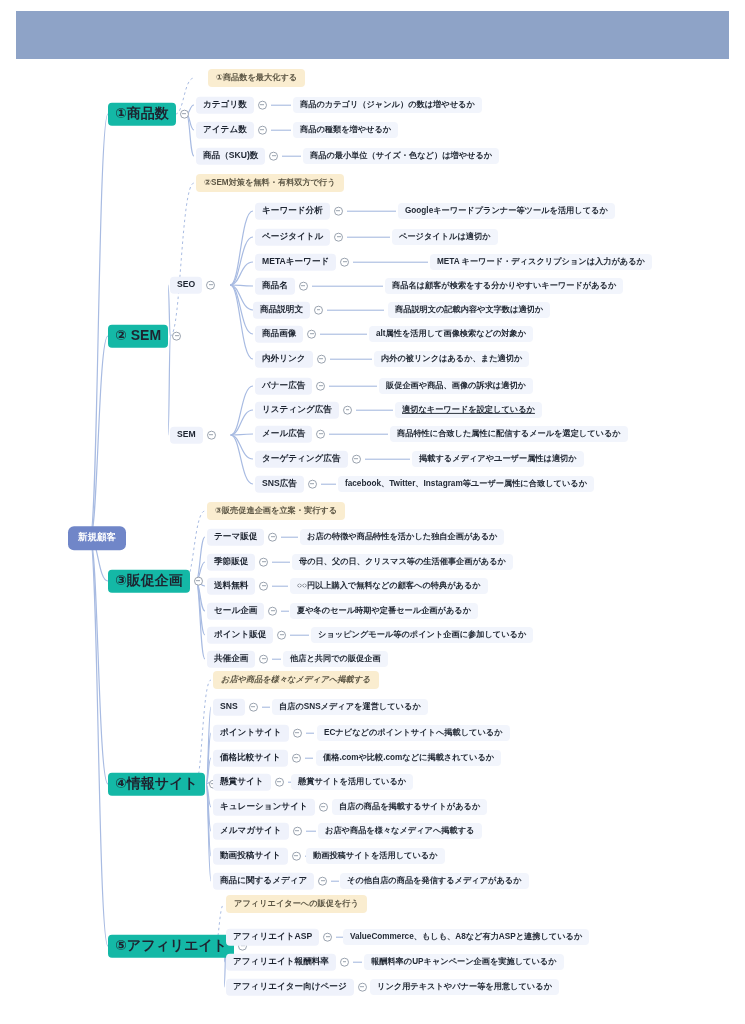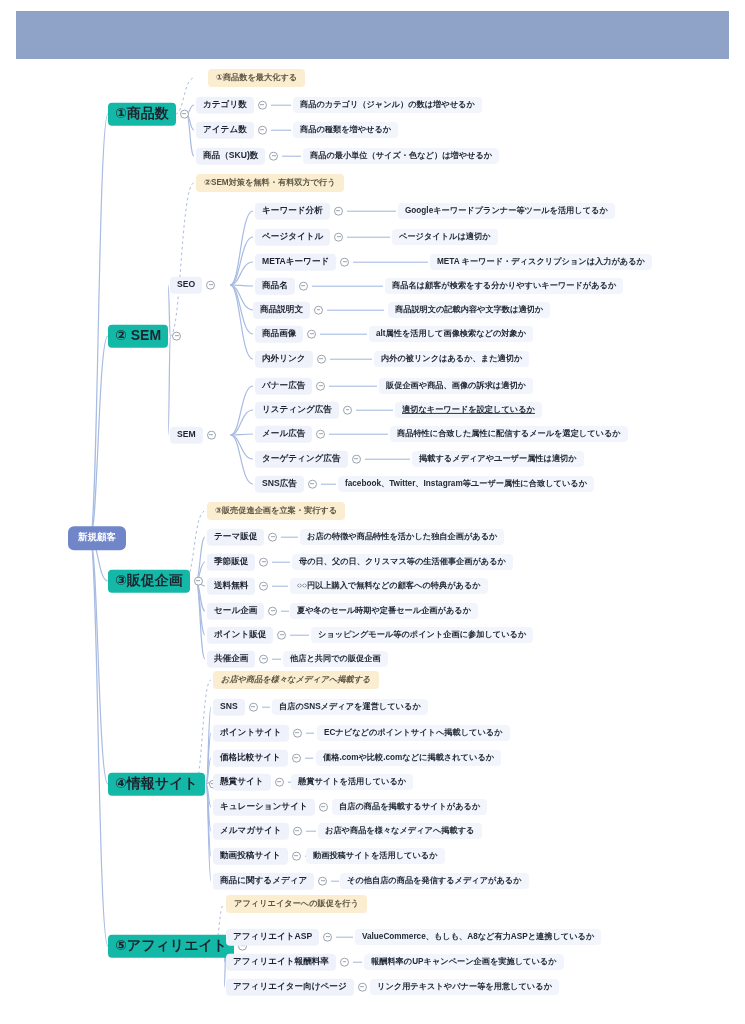--- a/index.html
+++ b/index.html
@@ -455,21 +455,21 @@
       <span class="toggle"></span>
     </div>
     <div class="node section-head" style="left: 226px; top: 904px; transform: translateY(-50%);">
       <span class="chip">アフィリエイターへの販促を行う</span>
     </div>
     <div class="node lvl3" style="left: 226px; top: 937px; transform: translateY(-50%);">
       <span class="chip">アフィリエイトASP</span>
       <span class="toggle"></span>
       <span class="stub" style="width: 16.75px;"></span>
     </div>
-    <div class="node leaf" style="left: 355px; top: 937px; transform: translateY(-50%);">
+    <div class="node leaf" style="left: 343px; top: 937px; transform: translateY(-50%);">
       <span class="chip">ValueCommerce、もしも、A8など有力ASPと連携しているか</span>
     </div>
     <div class="node lvl3" style="left: 226px; top: 962px; transform: translateY(-50%);">
       <span class="chip">アフィリエイト報酬料率</span>
       <span class="toggle"></span>
       <span class="stub" style="width: 9.04688px;"></span>
     </div>
     <div class="node leaf" style="left: 364px; top: 962px; transform: translateY(-50%);">
       <span class="chip">報酬料率のUPキャンペーン企画を実施しているか</span>
     </div>

